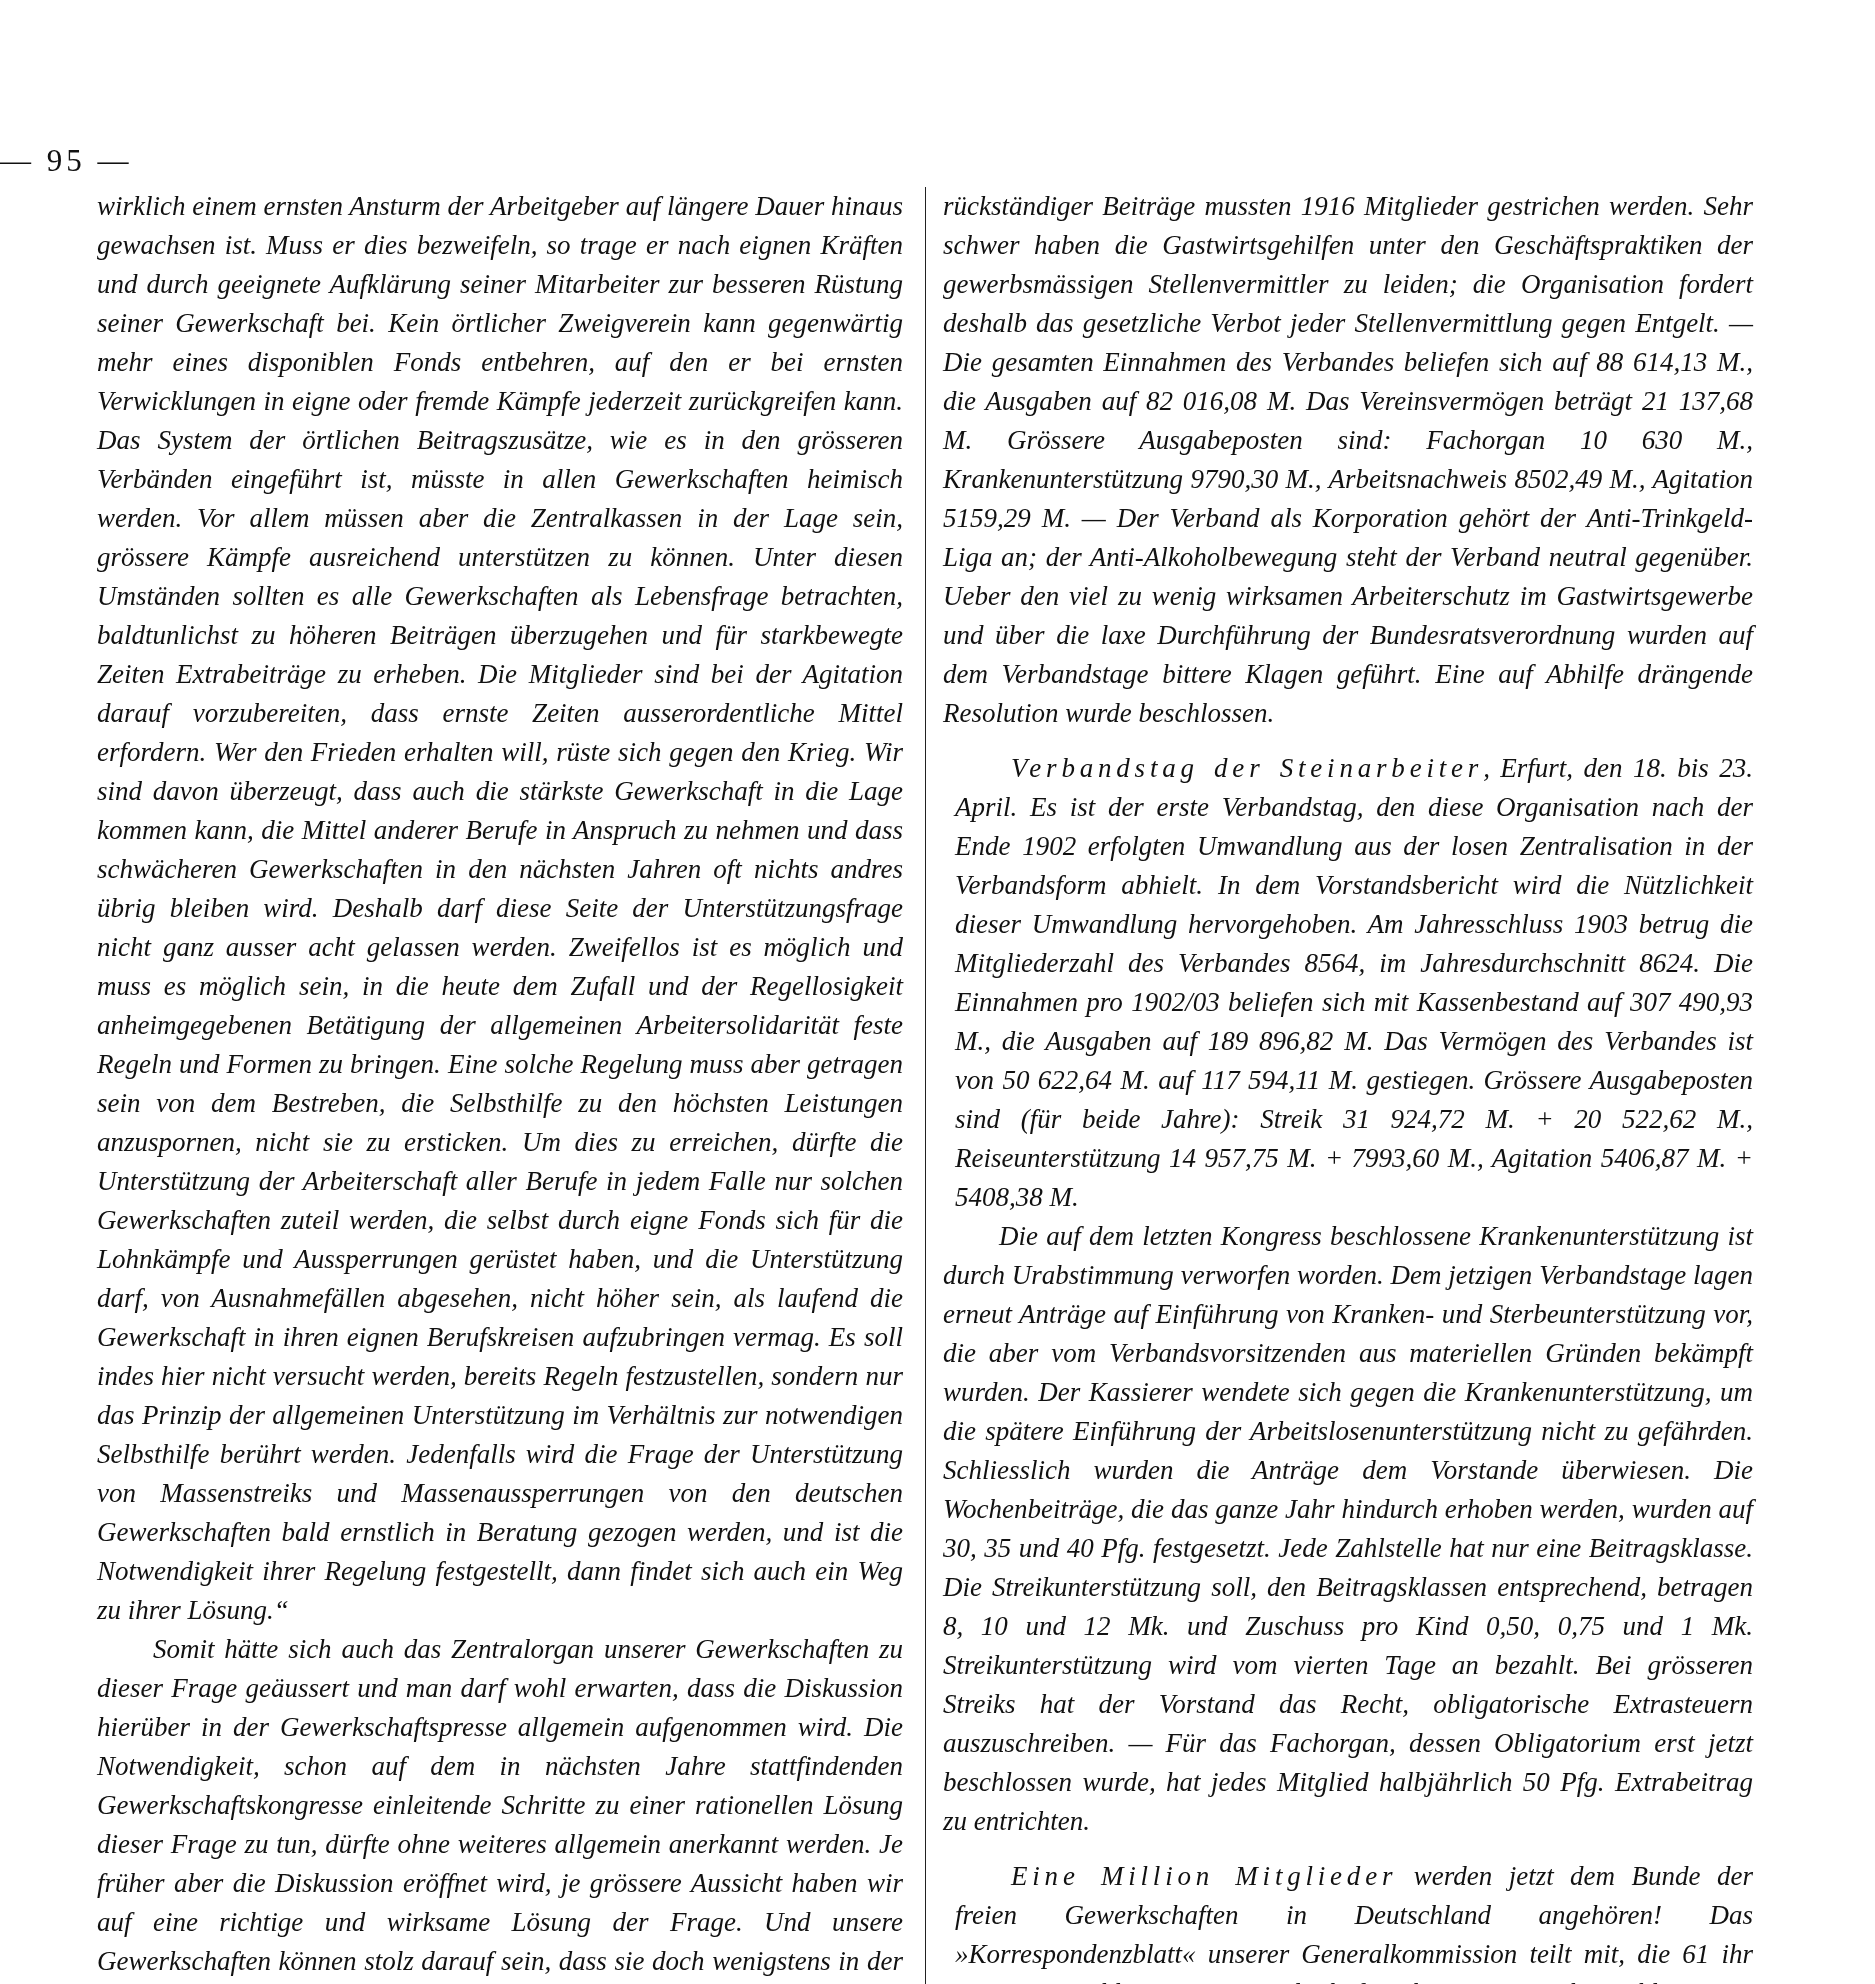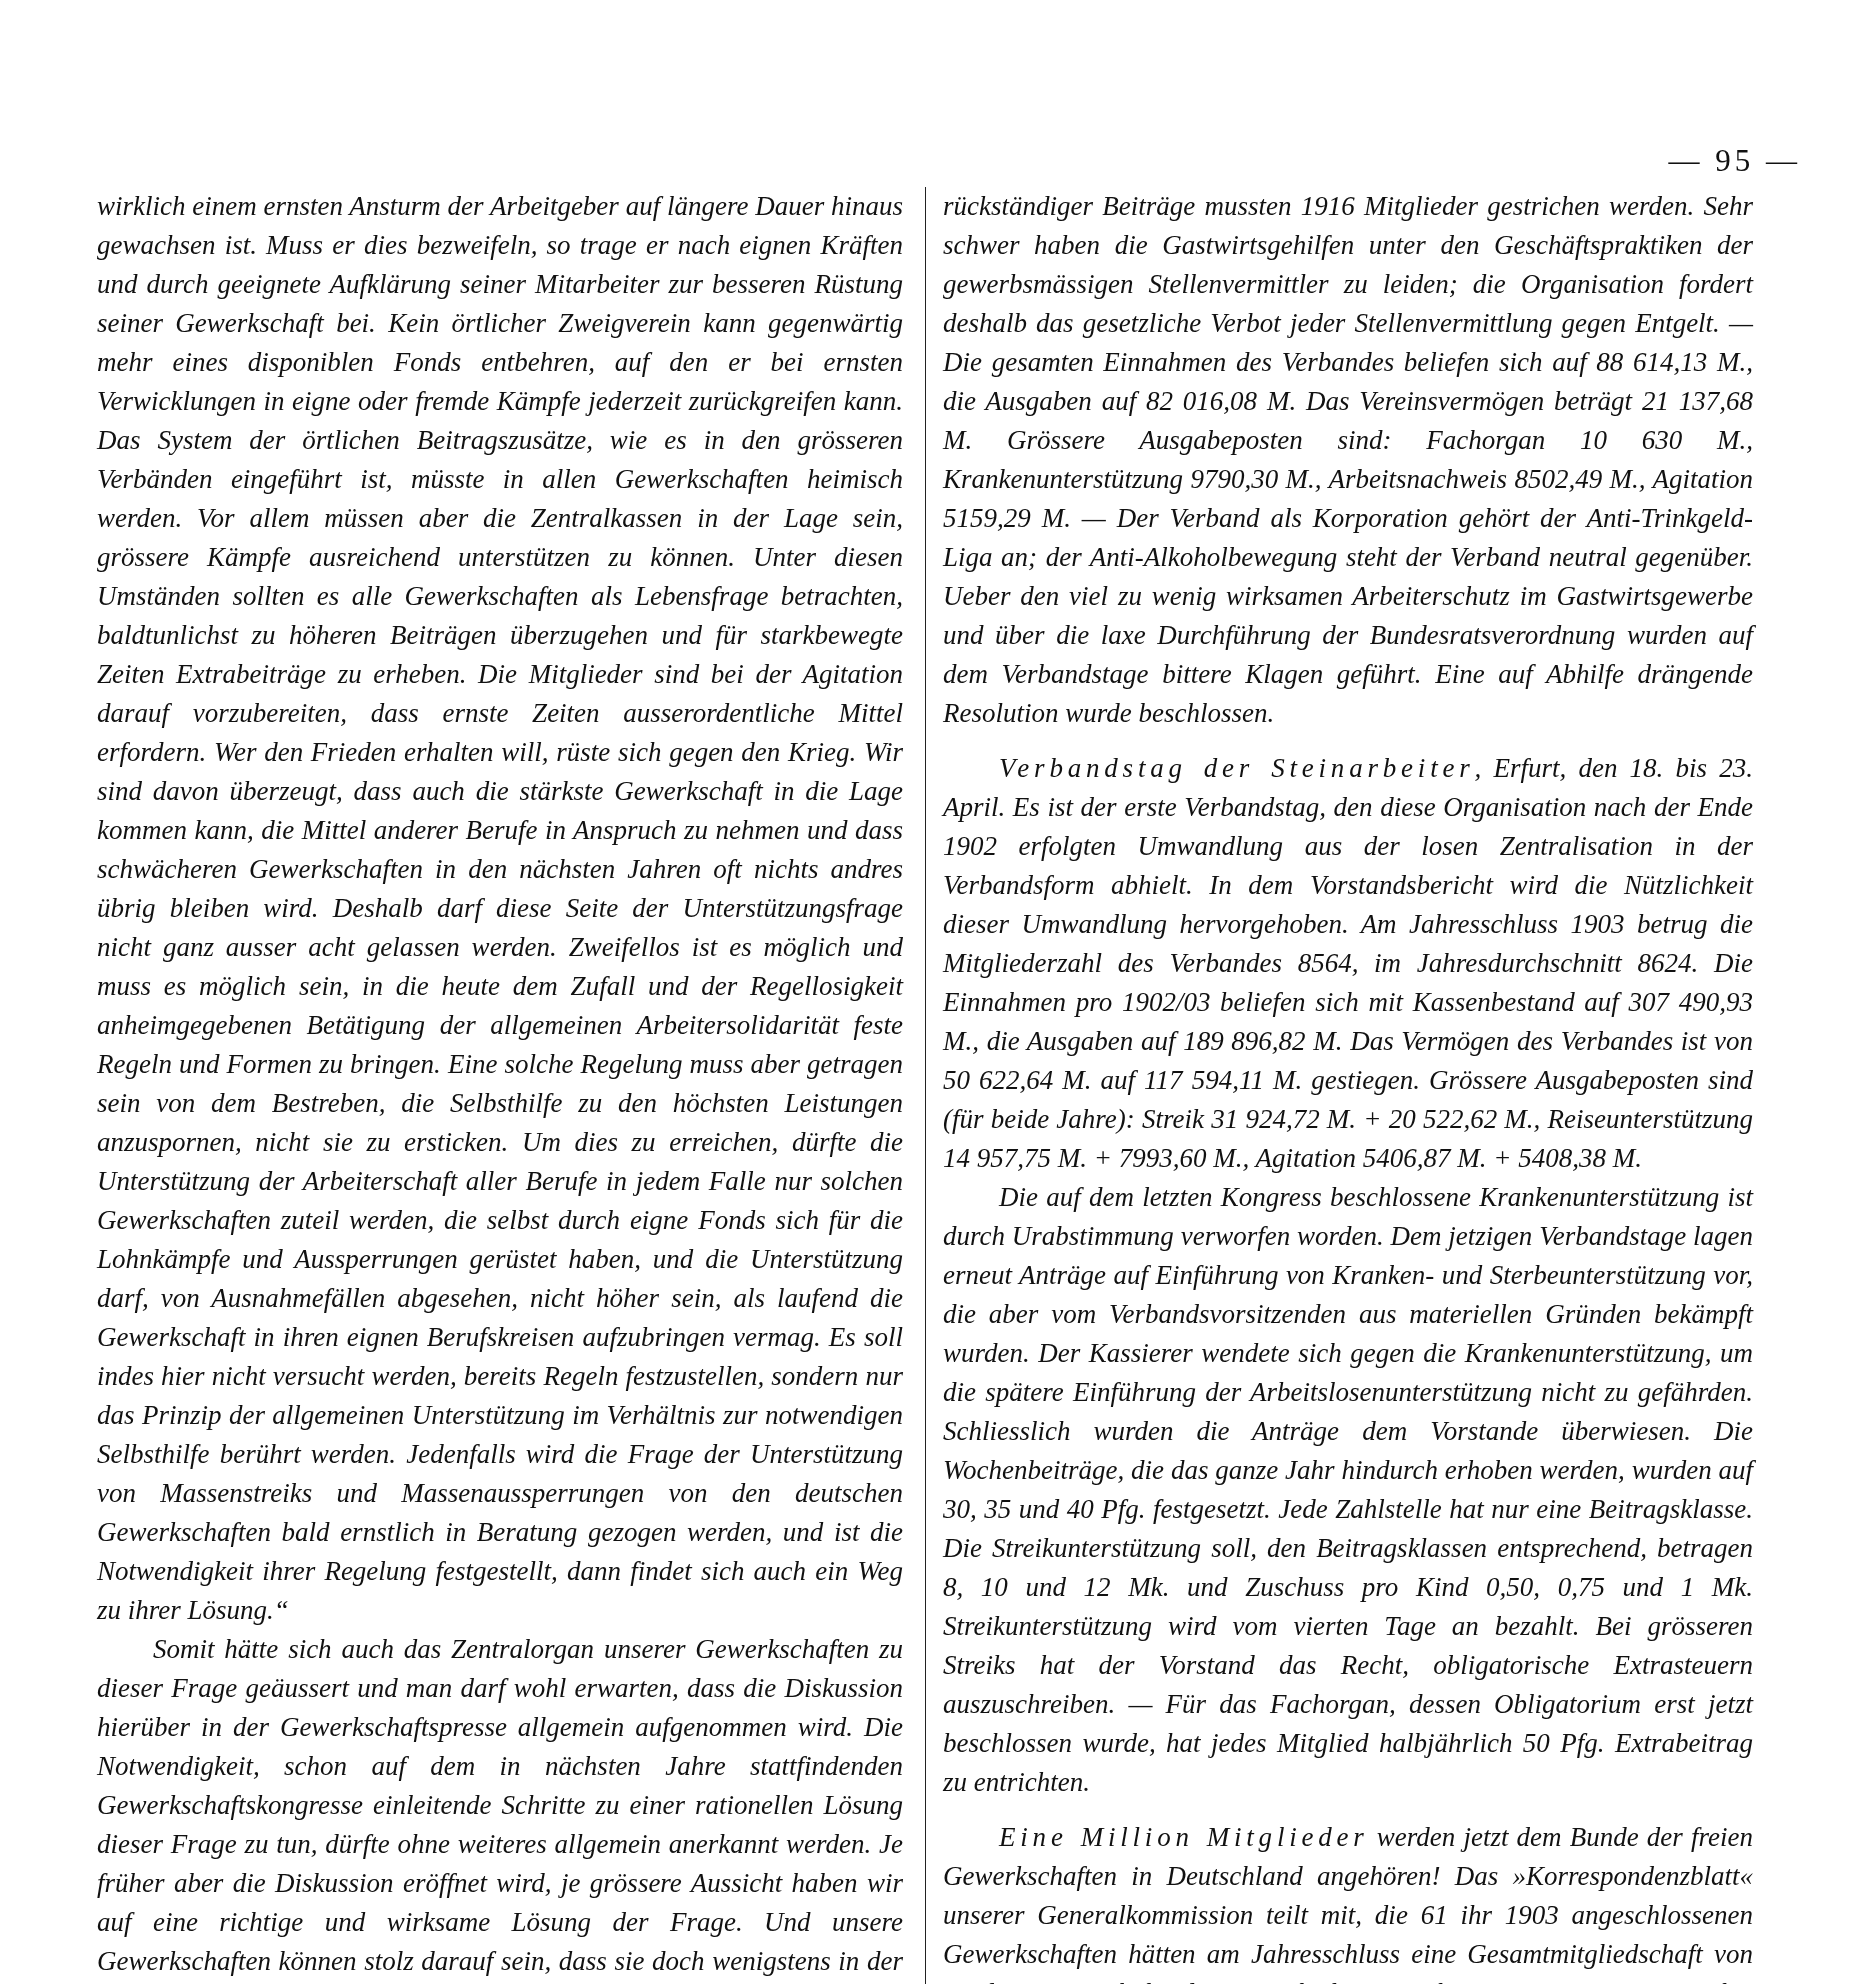--- a/index.html
+++ b/index.html
@@ -2,37 +2,37 @@
 <html style="font-size:6.4px"><head>
 <meta charset="utf-8">
 <style>
   html, body { margin: 0; padding: 0; background: #ffffff; }
   body {
     width: 1876px; height: 2673px; position: relative; overflow: hidden;
     font-family: "Liberation Serif", "DejaVu Serif", serif;
     color: #111111;
   }
   .page-number {
-    position: absolute; top: 143px; left: 0; width: 1801px; text-align: right;
+    position: absolute; top: 143px; left: 0; width: 1801px; text-align: left;
     font-size: 31px; letter-spacing: 4px;
   }
   .column {
     position: absolute; top: 187px; width: 806px;
     font-size: 27px; line-height: 39px; text-align: justify;
     hyphens: manual;
   }
   .col-left { left: 97px; }
   .col-right { left: 943px; width: 810px; }
   .col-divider {
     position: absolute; top: 187px; left: 925px; width: 1.2px; height: 2382px;
     background: #222;
   }
   .column p { margin: 0; text-indent: 0; font-style: italic; }
   .column p.indent { text-indent: 56px; }
-  .column p.gap { margin-top: 16px; }
+  .column p.gap { margin-top: 16px; margin-left: 12px; }
   .spaced { letter-spacing: 4.8px; }
 </style>
 </head>
 <body>
 
 <div class="page-number">— 95 —</div>
 
 <div class="col-divider"></div>
 
 <div class="column col-left">

